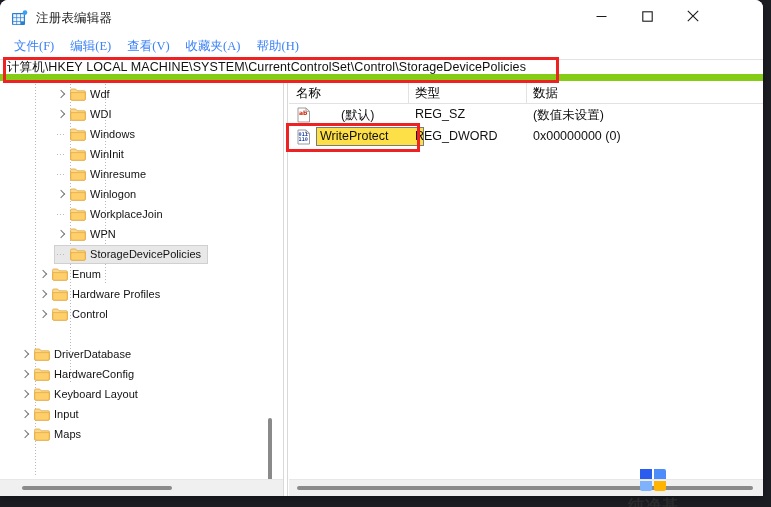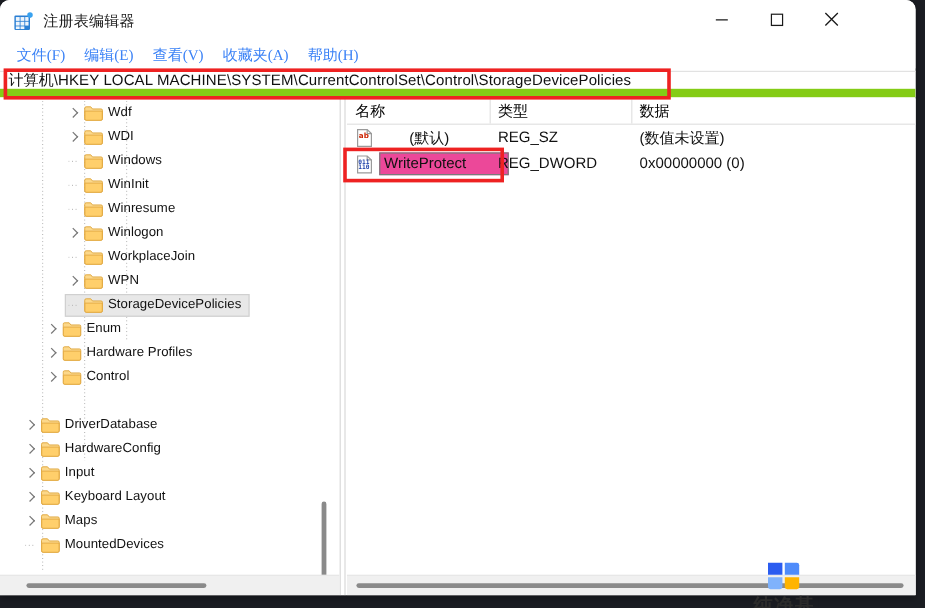--- a/index.html
+++ b/index.html
@@ -271,21 +271,21 @@
   .val-icon {
     position: absolute;
     left: 7px; top: 3px;
     width: 16px; height: 16px;
   }
   #edit-box {
     position: absolute;
     left: 27px; top: 1px;
     width: 108px; height: 19px;
     border: 1px solid #7a7a7a;
-    background: #ec4899;
+    background: #fde047;
     font-size: 12.5px;
     color: #111;
     padding-left: 3px;
     line-height: 17px;
     white-space: nowrap;
   }
   #caret {
     position: absolute;
     right: 4px; top: 2px;
     width: 1px; height: 14px;
@@ -596,61 +596,47 @@
               <div class="tree-row">
                 <span style="display: inline-block; flex: 0 0 18px; width: 18px; height: 1px;"></span>
                 <span class="sel-wrap">
                   <span class="chev has"></span>
                   <span class="folder">
                     <svg width="16" height="13" viewBox="0 0 16 13">
                       <path d="M0.6 2.2 A1.2 1.2 0 0 1 1.8 1 H5.6 L7.1 2.8 H14.2 A1.2 1.2 0 0 1 15.4 4 V11 A1.2 1.2 0 0 1 14.2 12.2 H1.8 A1.2 1.2 0 0 1 0.6 11 Z" fill="#fcd88a" stroke="#e0a740" stroke-width="0.8"></path>
                       <path d="M0.8 4.6 H15.2 V11 A1.2 1.2 0 0 1 14 12.2 H2 A1.2 1.2 0 0 1 0.8 11 Z" fill="#ffcf6b" stroke="#e0a740" stroke-width="0.7"></path>
                     </svg>
                   </span>
+                  <span class="tree-label">Keyboard Layout</span>
+                </span>
+              </div>
+              <div class="tree-row">
+                <span style="display: inline-block; flex: 0 0 18px; width: 18px; height: 1px;"></span>
+                <span class="sel-wrap">
+                  <span class="chev has"></span>
+                  <span class="folder">
+                    <svg width="16" height="13" viewBox="0 0 16 13">
+                      <path d="M0.6 2.2 A1.2 1.2 0 0 1 1.8 1 H5.6 L7.1 2.8 H14.2 A1.2 1.2 0 0 1 15.4 4 V11 A1.2 1.2 0 0 1 14.2 12.2 H1.8 A1.2 1.2 0 0 1 0.6 11 Z" fill="#fcd88a" stroke="#e0a740" stroke-width="0.8"></path>
+                      <path d="M0.8 4.6 H15.2 V11 A1.2 1.2 0 0 1 14 12.2 H2 A1.2 1.2 0 0 1 0.8 11 Z" fill="#ffcf6b" stroke="#e0a740" stroke-width="0.7"></path>
+                    </svg>
+                  </span>
                   <span class="tree-label">Input</span>
                 </span>
               </div>
               <div class="tree-row">
                 <span style="display: inline-block; flex: 0 0 18px; width: 18px; height: 1px;"></span>
                 <span class="sel-wrap">
                   <span class="chev has"></span>
                   <span class="folder">
                     <svg width="16" height="13" viewBox="0 0 16 13">
                       <path d="M0.6 2.2 A1.2 1.2 0 0 1 1.8 1 H5.6 L7.1 2.8 H14.2 A1.2 1.2 0 0 1 15.4 4 V11 A1.2 1.2 0 0 1 14.2 12.2 H1.8 A1.2 1.2 0 0 1 0.6 11 Z" fill="#fcd88a" stroke="#e0a740" stroke-width="0.8"></path>
                       <path d="M0.8 4.6 H15.2 V11 A1.2 1.2 0 0 1 14 12.2 H2 A1.2 1.2 0 0 1 0.8 11 Z" fill="#ffcf6b" stroke="#e0a740" stroke-width="0.7"></path>
                     </svg>
                   </span>
-                  <span class="tree-label">Keyboard Layout</span>
-                </span>
-              </div>
-              <div class="tree-row">
-                <span style="display: inline-block; flex: 0 0 18px; width: 18px; height: 1px;"></span>
-                <span class="sel-wrap">
-                  <span class="chev has"></span>
-                  <span class="folder">
-                    <svg width="16" height="13" viewBox="0 0 16 13">
-                      <path d="M0.6 2.2 A1.2 1.2 0 0 1 1.8 1 H5.6 L7.1 2.8 H14.2 A1.2 1.2 0 0 1 15.4 4 V11 A1.2 1.2 0 0 1 14.2 12.2 H1.8 A1.2 1.2 0 0 1 0.6 11 Z" fill="#fcd88a" stroke="#e0a740" stroke-width="0.8"></path>
-                      <path d="M0.8 4.6 H15.2 V11 A1.2 1.2 0 0 1 14 12.2 H2 A1.2 1.2 0 0 1 0.8 11 Z" fill="#ffcf6b" stroke="#e0a740" stroke-width="0.7"></path>
-                    </svg>
-                  </span>
                   <span class="tree-label">Maps</span>
-                </span>
-              </div>
-              <div class="tree-row">
-                <span style="display: inline-block; flex: 0 0 18px; width: 18px; height: 1px;"></span>
-                <span class="elbow" style="left: 21px;"></span>
-                <span class="sel-wrap">
-                  <span class="chev"></span>
-                  <span class="folder">
-                    <svg width="16" height="13" viewBox="0 0 16 13">
-                      <path d="M0.6 2.2 A1.2 1.2 0 0 1 1.8 1 H5.6 L7.1 2.8 H14.2 A1.2 1.2 0 0 1 15.4 4 V11 A1.2 1.2 0 0 1 14.2 12.2 H1.8 A1.2 1.2 0 0 1 0.6 11 Z" fill="#fcd88a" stroke="#e0a740" stroke-width="0.8"></path>
-                      <path d="M0.8 4.6 H15.2 V11 A1.2 1.2 0 0 1 14 12.2 H2 A1.2 1.2 0 0 1 0.8 11 Z" fill="#ffcf6b" stroke="#e0a740" stroke-width="0.7"></path>
-                    </svg>
-                  </span>
-                  <span class="tree-label">MountedDevices</span>
                 </span>
               </div>
             </div>
         </div>
 
         <div id="tree-vscroll">
           <div id="tree-vthumb"></div>
         </div>
         <div id="tree-hscroll">
           <div id="tree-hthumb"></div>

